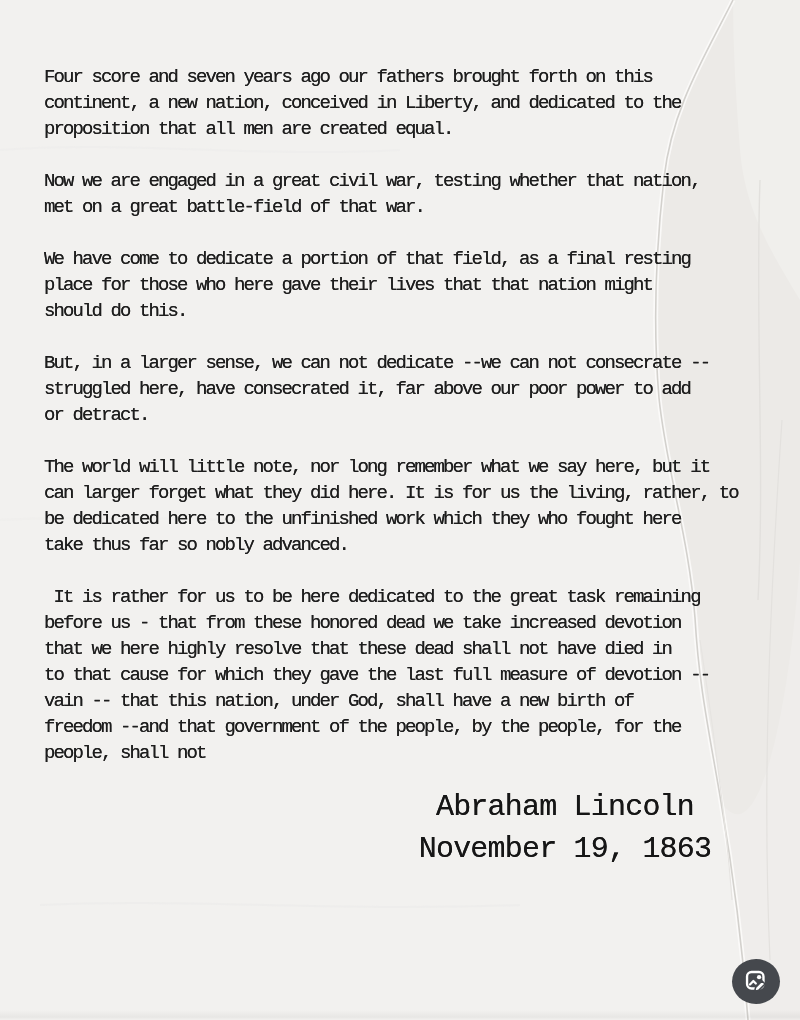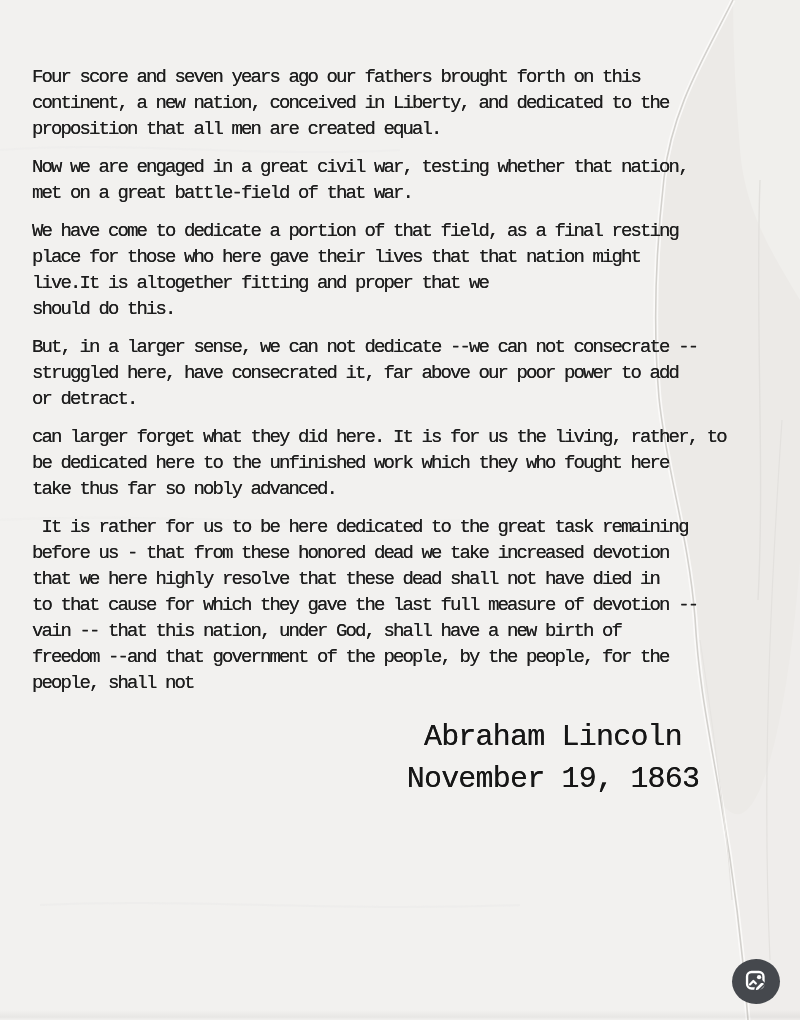--- a/index.html
+++ b/index.html
@@ -21,33 +21,33 @@
   
   .bottom-shade {
     position: absolute; left: 0; right: 0; bottom: 0; height: 10px;
     background: linear-gradient(to bottom, rgba(0,0,0,0) 0%, rgba(0,0,0,0.045) 70%, rgba(0,0,0,0) 100%);
     z-index: 0; pointer-events: none;
   }
 
   .sheet {
     position: absolute; inset: 0;
     z-index: 1;
-    padding: 64px 40px 0 32px;
+    padding: 64px 40px 0 44px;
     box-sizing: border-box;
     color: #1d1d1d;
     border-radius: 8px;
   }
 
   .address { 
     font-size: 19px;
     letter-spacing: -1.9px;
     line-height: 26px;
     text-shadow: 0 0 0.5px rgba(20,20,20,0.85);
   }
-  .para + .para { margin-top: 12px; }
+  .para + .para { margin-top: 26px; }
   .line { white-space: pre; height: 26px; }
 
   .signature {
     margin-top: 20px;
     margin-left: 296px;
     width: 450px;
     text-align: center;
     font-size: 30px;
     letter-spacing: -0.8px;
     line-height: 42px;
@@ -113,29 +113,29 @@
         <div class="line">continent, a new nation, conceived in Liberty, and dedicated to the</div>
         <div class="line">proposition that all men are created equal.</div>
       </div>
       <div class="para">
         <div class="line">Now we are engaged in a great civil war, testing whether that nation,</div>
         <div class="line">met on a great battle-field of that war.</div>
       </div>
       <div class="para">
         <div class="line">We have come to dedicate a portion of that field, as a final resting</div>
         <div class="line">place for those who here gave their lives that that nation might</div>
-        <div class="line">live.It is altogether fitting and proper that we</div>
         <div class="line">should do this.</div>
       </div>
       <div class="para">
         <div class="line">But, in a larger sense, we can not dedicate --we can not consecrate --</div>
         <div class="line">struggled here, have consecrated it, far above our poor power to add</div>
         <div class="line">or detract.</div>
       </div>
       <div class="para">
+        <div class="line">The world will little note, nor long remember what we say here, but it</div>
         <div class="line">can larger forget what they did here. It is for us the living, rather, to</div>
         <div class="line">be dedicated here to the unfinished work which they who fought here</div>
         <div class="line">take thus far so nobly advanced.</div>
       </div>
       <div class="para">
         <div class="line"> It is rather for us to be here dedicated to the great task remaining</div>
         <div class="line">before us - that from these honored dead we take increased devotion</div>
         <div class="line">that we here highly resolve that these dead shall not have died in</div>
         <div class="line">to that cause for which they gave the last full measure of devotion --</div>
         <div class="line">vain -- that this nation, under God, shall have a new birth of</div>

